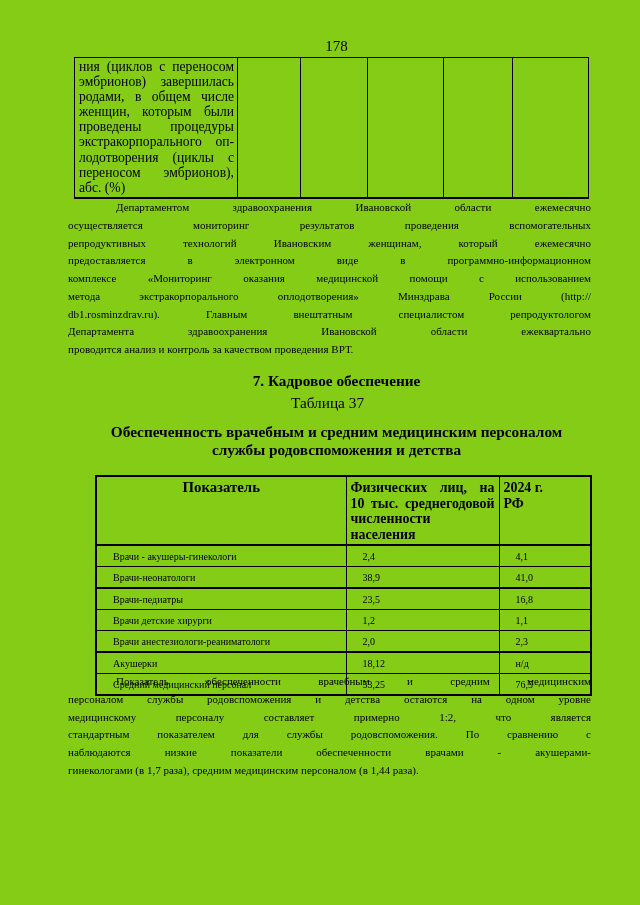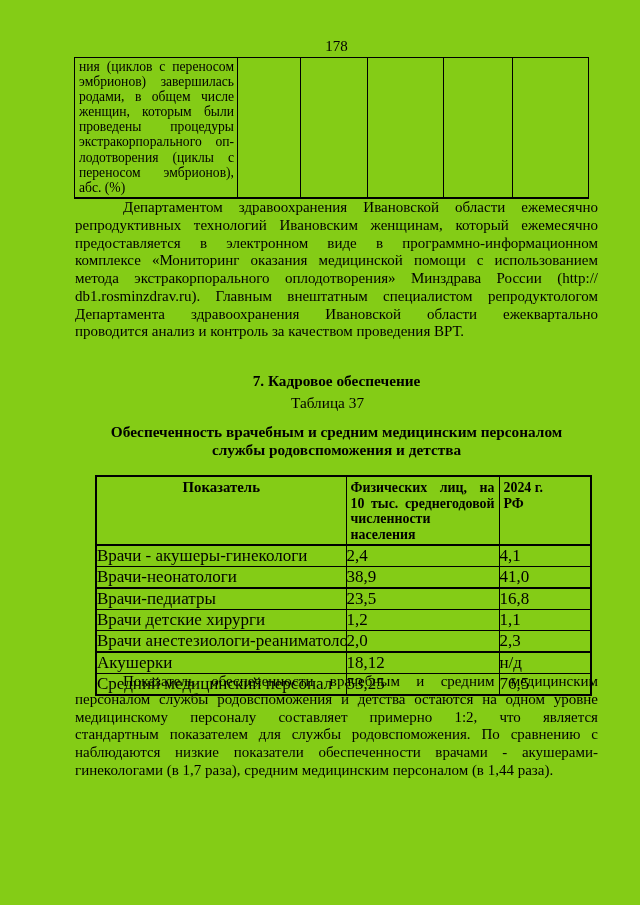--- a/index.html
+++ b/index.html
@@ -23,21 +23,21 @@
     position:absolute;left:74px;top:57px;width:514px;
     border-collapse:collapse;table-layout:fixed;
     border:1px solid #000;border-bottom:2px solid #000;
   }
   .top-table td{border:1px solid #000;vertical-align:top;height:136px;}
   .top-table td.tt-left{
     font-size:13.6px;line-height:15.1px;padding:1px 3px 2px 4px;
   }
 
   
-  .para{position:absolute;left:75px;width:523px;font-size:15px;line-height:17.75px;}
+  .para{position:absolute;left:68px;width:523px;font-size:11px;line-height:17.75px;}
   .para .line.first{text-indent:48px;}
   .para-1{top:199px;}
   .para-2{top:673px;}
 
   .heading{
     position:absolute;top:372px;left:75px;width:523px;
     text-align:center;font-weight:bold;font-size:15.3px;
   }
   .table-label{
     position:absolute;top:394px;left:75px;width:505px;
@@ -58,21 +58,21 @@
   .main-table th,.main-table td{border:1px solid #000;}
   .main-table thead th{
     border-bottom:2px solid #000;vertical-align:top;
     font-weight:bold;text-align:left;padding:3px 4px 2px 4px;
     font-size:13.9px;line-height:15.6px;height:42px;
   }
   .main-table thead th.col1{text-align:center;font-size:14.8px;}
   .main-table thead th .line{text-align:justify;text-align-last:justify;}
   .main-table thead th.col3 .line{text-align:left;text-align-last:left;}
   .main-table tbody td{
-    height:20px;padding:0 0;font-size:17px;vertical-align:middle;
+    height:20px;padding:0 16px;font-size:10px;vertical-align:middle;
     white-space:nowrap;overflow:hidden;
   }
   .main-table tbody tr.group-start td{border-top:2px solid #000;}
 </style>
 </head>
 <body>
 
 <div class="page">
 
   <div class="page-number">178</div>
@@ -103,20 +103,21 @@
         <td></td>
         <td></td>
         <td></td>
         <td></td>
       </tr>
     </tbody>
   </table>
 
   <div class="para para-1">
       <div class="line first">Департаментом здравоохранения Ивановской области ежемесячно</div>
+      <div class="line">осуществляется мониторинг результатов проведения вспомогательных</div>
       <div class="line">репродуктивных технологий Ивановским женщинам, который ежемесячно</div>
       <div class="line">предоставляется в электронном виде в программно-информационном</div>
       <div class="line">комплексе «Мониторинг оказания медицинской помощи с использованием</div>
       <div class="line">метода экстракорпорального оплодотворения» Минздрава России (http://</div>
       <div class="line">db1.rosminzdrav.ru). Главным внештатным специалистом репродуктологом</div>
       <div class="line">Департамента здравоохранения Ивановской области ежеквартально</div>
       <div class="line last">проводится анализ и контроль за качеством проведения ВРТ.</div>
     </div>
 
   <div class="heading">7. Кадровое обеспечение</div>

